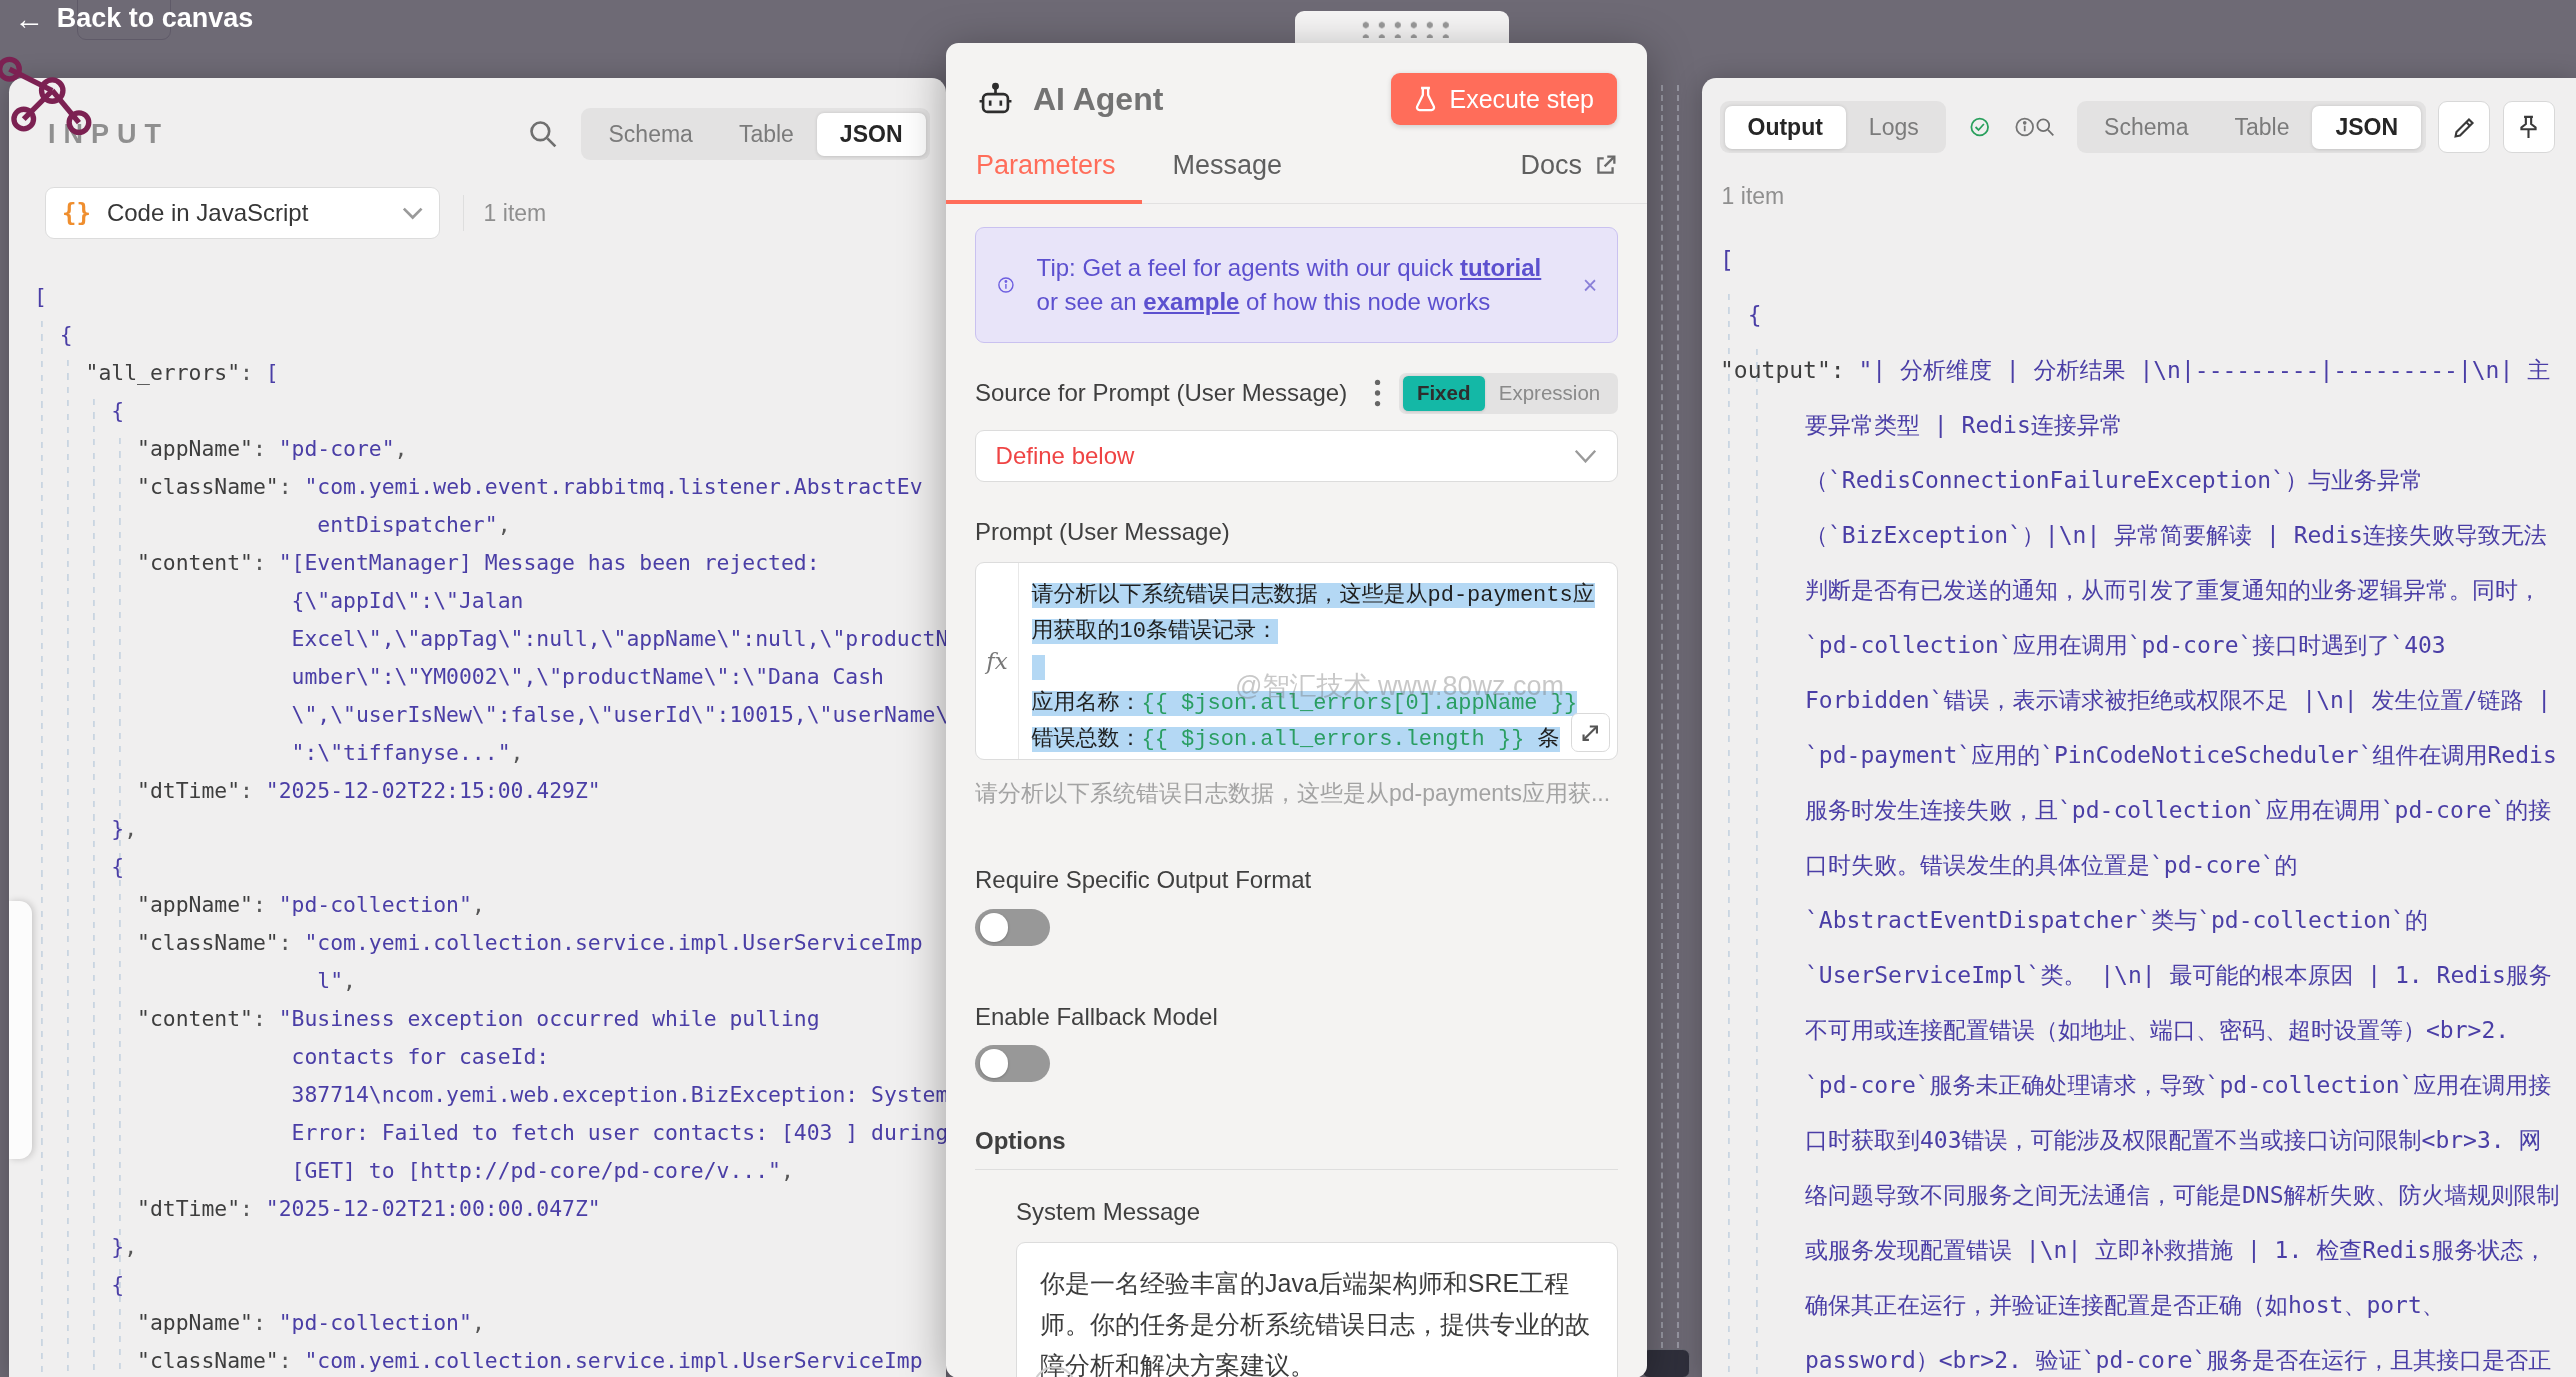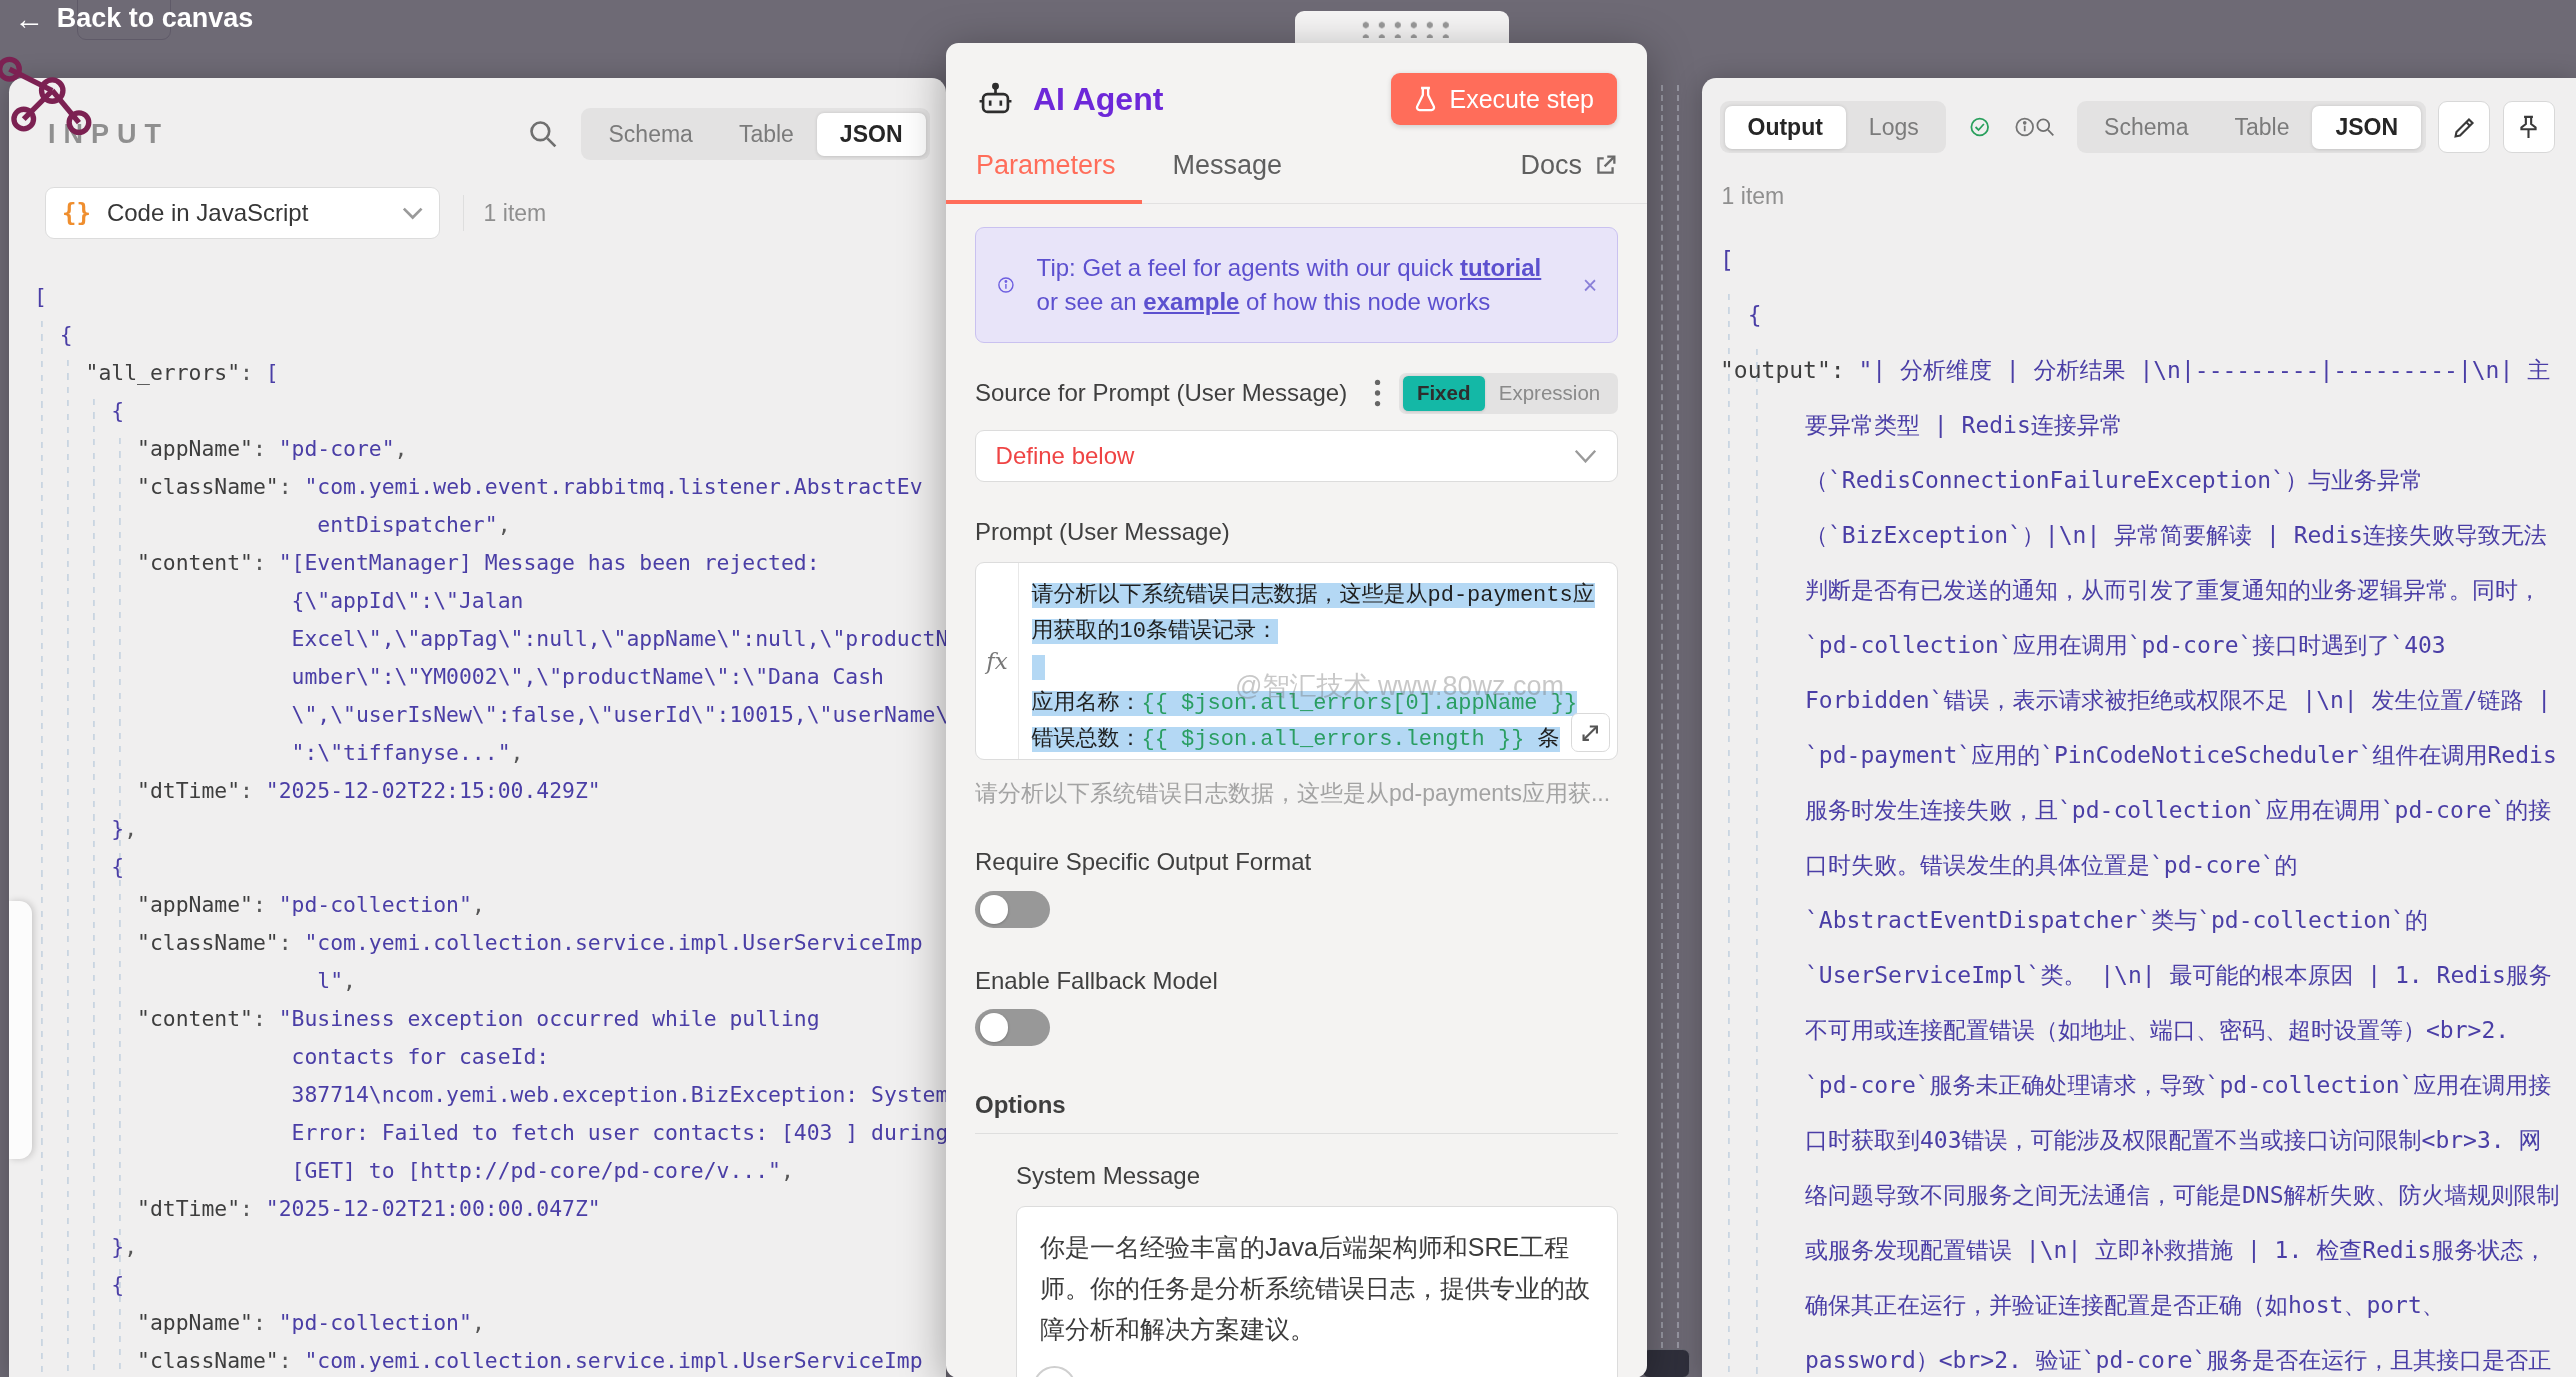--- a/index.html
+++ b/index.html
@@ -64,21 +64,21 @@
   .jk{color:var(--jkey)} .jv{color:var(--jval)} .jp{color:var(--jpunc)}
 
   
   .drag-handle{position:absolute;left:1295px;top:10.7px;width:214px;height:34px;background:#f6f5f5;
     border-radius:9px 9px 0 0;display:flex;align-items:center;justify-content:center;z-index:2;cursor:grab}
   .drag-handle .dots{width:93px;height:21.4px;
     background-image:radial-gradient(circle,#9a9a9a 2.8px,transparent 3.4px);background-size:16px 12.5px;background-position:1.8px 1.8px}
   .modal{position:absolute;left:946px;top:43px;width:701px;height:1335px;background:var(--modal);
     border-radius:12.5px;box-shadow:0 9px 45px rgba(0,0,0,.35);overflow:hidden;z-index:2}
   .m-head{display:flex;align-items:center;padding:30px 30px 0 30px}
-  .m-title{font-size:32px;font-weight:700;color:#6d28d9;margin-left:18px;flex:1}
+  .m-title{font-size:32px;font-weight:700;color:#737373;margin-left:18px;flex:1}
   .exec-btn{display:flex;align-items:center;gap:12.5px;background:var(--accent);color:#fff;font-size:25px;
     padding:11.6px 23px;border-radius:9px;cursor:pointer;box-shadow:0 1.8px 5.3px rgba(0,0,0,.15)}
   .m-tabs{display:flex;align-items:flex-end;padding:25px 30px 0 30px;border-bottom:1.8px solid #e2e1e1;position:relative}
   .m-tab{font-size:27px;color:#5f5f5f;padding-bottom:21.4px;margin-right:57px;cursor:pointer}
   .m-tab.active{color:var(--accent)}
   .tab-underline{position:absolute;left:0;bottom:-1.8px;width:196px;height:4.5px;background:var(--accent)}
   .m-docs{margin-left:auto;display:flex;align-items:center;gap:12px;font-size:27px;color:#5f5f5f;
     padding-bottom:21.4px;cursor:pointer}
   .m-body{padding:23px 29px 0 29px}
 
@@ -107,21 +107,21 @@
     color:#1f1f1f;white-space:pre-wrap;overflow:hidden}
   .code .sel{background:var(--sel)}
   .code .expr{color:var(--expr)}
   .expand-btn{position:absolute;right:7.1px;bottom:7.1px;width:39px;height:39px;background:#fff;
     border:1.8px solid #d9d9d9;border-radius:7.1px;display:flex;align-items:center;justify-content:center;cursor:pointer}
   .hint{font-size:23px;color:#a3a3a3;margin-top:18px;white-space:nowrap;overflow:hidden}
 
   .tog{width:75px;height:37px;border-radius:18.7px;background:var(--togoff);position:relative;margin-top:14.2px;cursor:pointer}
   .tog::after{content:'';position:absolute;left:4.5px;top:4.5px;width:28.5px;height:28.5px;border-radius:50%;background:#fff;
     box-shadow:0 0.9px 2.7px rgba(0,0,0,.25)}
-  .toggle-block{margin-top:39px}
+  .toggle-block{margin-top:57px}
   .options-hr{border:none;border-top:1.8px solid #dedede;margin-top:14.2px}
   .group{margin:28.5px 0 0 41px}
   .textarea{background:#fff;border:1.8px solid var(--border);border-radius:9px;height:207px;padding:19.6px 23px;
     font-size:25px;line-height:41px;color:#3c3c3c;position:relative;margin-top:16px}
   .stub{position:absolute;left:87px;top:1323px;width:43px;height:43px;border:2.7px solid #cfcfcf;border-radius:50%}
 
   
   .output-panel{left:1702px;top:78px;width:874px;height:1300px;border-radius:14.2px 0 0 0;overflow:hidden}
   .output-panel .panel-head{padding:23px 21.4px 0 18px;gap:0}
   .output-panel .status-ic{margin-left:23px}

